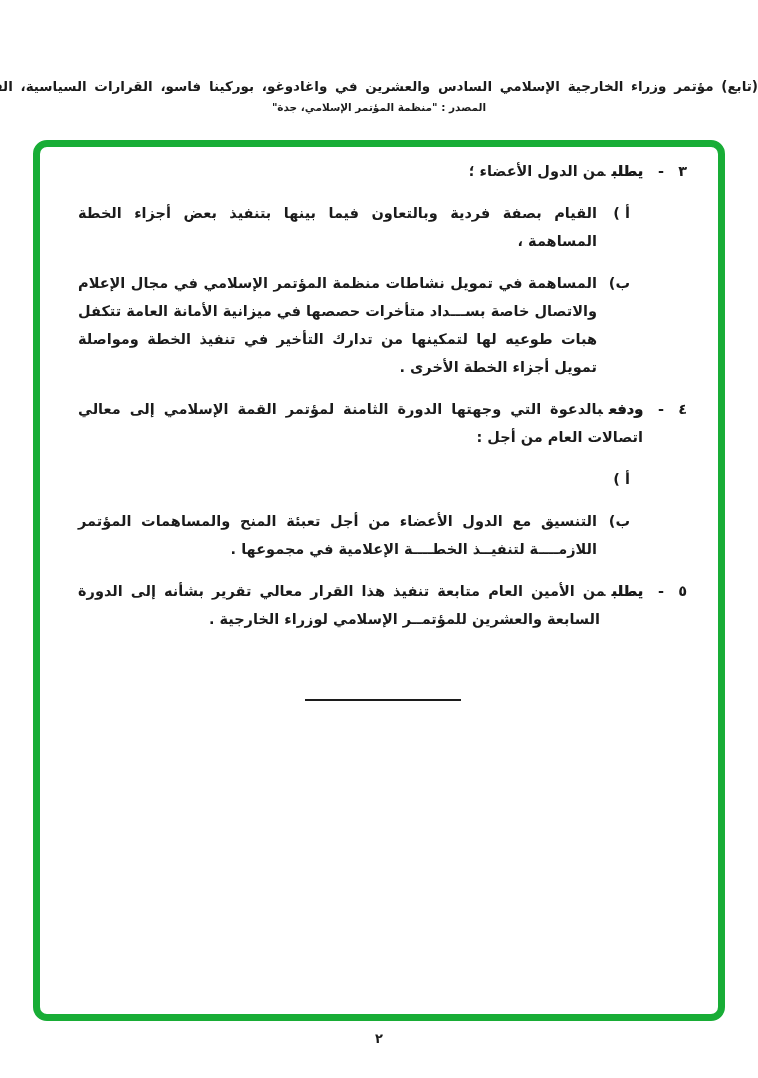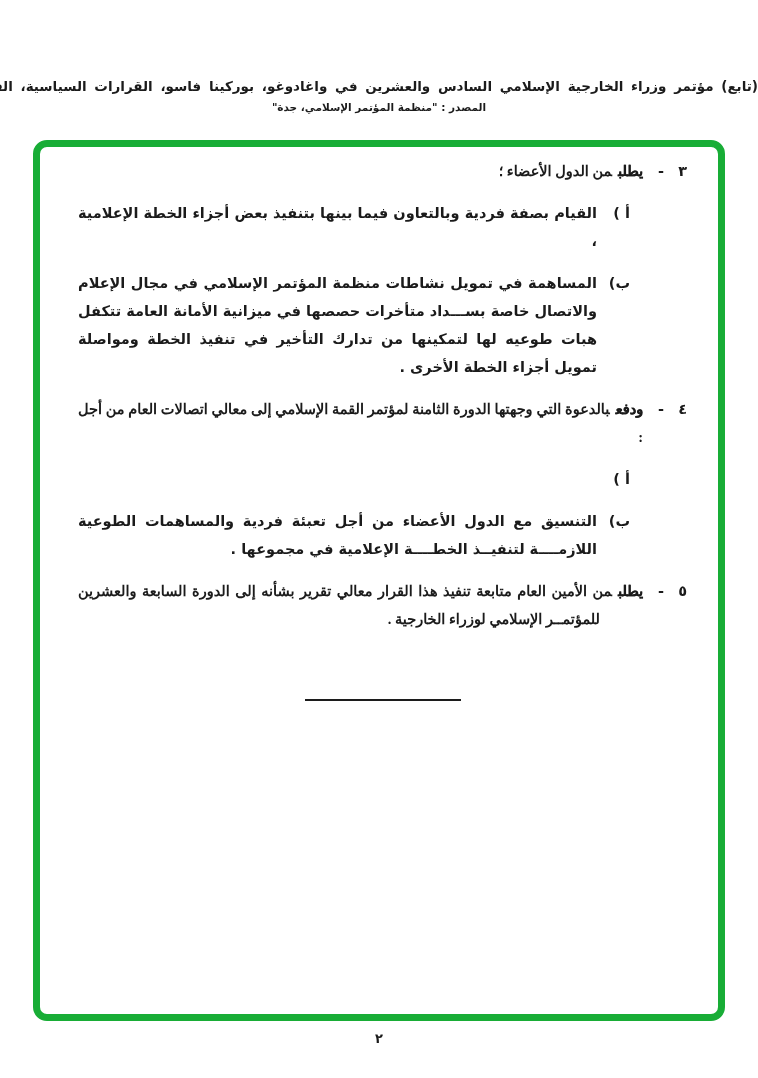--- a/index.html
+++ b/index.html
@@ -56,21 +56,20 @@
   .item-num {
     flex: 0 0 44px;
     text-align: right;
     word-spacing: 9px;
     white-space: nowrap;
   }
   .item-body {
     flex: 1;
     text-align: justify;
     text-align-last: right;
-    font-family: Liberation Serif, serif;
   }
   .item-body.hang {
     padding-right: 43px;
     text-indent: -43px;
   }
   .lead {
     margin-inline-end: 6px;
     text-shadow: 0.4px 0 0 currentColor;
   }
   .subitem {
@@ -117,39 +116,39 @@
   <div class="frame" style="border-color: rgb(24, 173, 54);">
     <div class="content">
 
       <div>
         <div class="item-head">
           <span class="item-num">٣ -</span>
           <span class="item-body"><span class="lead">يطلب</span><span>من الدول الأعضاء ؛</span></span>
         </div>
         <div class="subitem">
           <span class="sub-marker">أ )</span>
-          <span class="sub-body">القيام بصفة فردية وبالتعاون فيما بينها بتنفيذ بعض أجزاء الخطة الإعلامية ،</span>
+          <span class="sub-body">القيام بصفة فردية وبالتعاون فيما بينها بتنفيذ بعض أجزاء الخطة المساهمة ،</span>
         </div>
         <div class="subitem">
           <span class="sub-marker">ب)</span>
           <span class="sub-body">المساهمة في تمويل نشاطات منظمة المؤتمر الإسلامي في مجال الإعلام والاتصال خاصة بســـداد متأخرات حصصها في ميزانية الأمانة العامة تتكفل هبات طوعيه لها لتمكينها من تدارك التأخير في تنفيذ الخطة ومواصلة تمويل أجزاء الخطة الأخرى .</span>
         </div>
       </div>
 
       <div>
         <div class="item-head">
           <span class="item-num">٤ -</span>
           <span class="item-body"><span class="lead">ودفع</span><span>بالدعوة التي وجهتها الدورة الثامنة لمؤتمر القمة الإسلامي إلى معالي اتصالات العام من أجل :</span></span>
         </div>
         <div class="subitem">
           <span class="sub-marker">أ )</span>
         </div>
         <div class="subitem">
           <span class="sub-marker">ب)</span>
-          <span class="sub-body">التنسيق مع الدول الأعضاء من أجل تعبئة فردية والمساهمات الطوعية اللازمــــة لتنفيــذ الخطــــة الإعلامية في مجموعها .</span>
+          <span class="sub-body">التنسيق مع الدول الأعضاء من أجل تعبئة المنح والمساهمات المؤتمر اللازمــــة لتنفيــذ الخطــــة الإعلامية في مجموعها .</span>
         </div>
       </div>
 
       <div>
         <div class="item-head">
           <span class="item-num">٥ -</span>
           <span class="item-body hang"><span class="lead">يطلب</span><span>من الأمين العام متابعة تنفيذ هذا القرار معالي تقرير بشأنه إلى الدورة السابعة والعشرين للمؤتمــر الإسلامي لوزراء الخارجية .</span></span>
         </div>
       </div>
 

